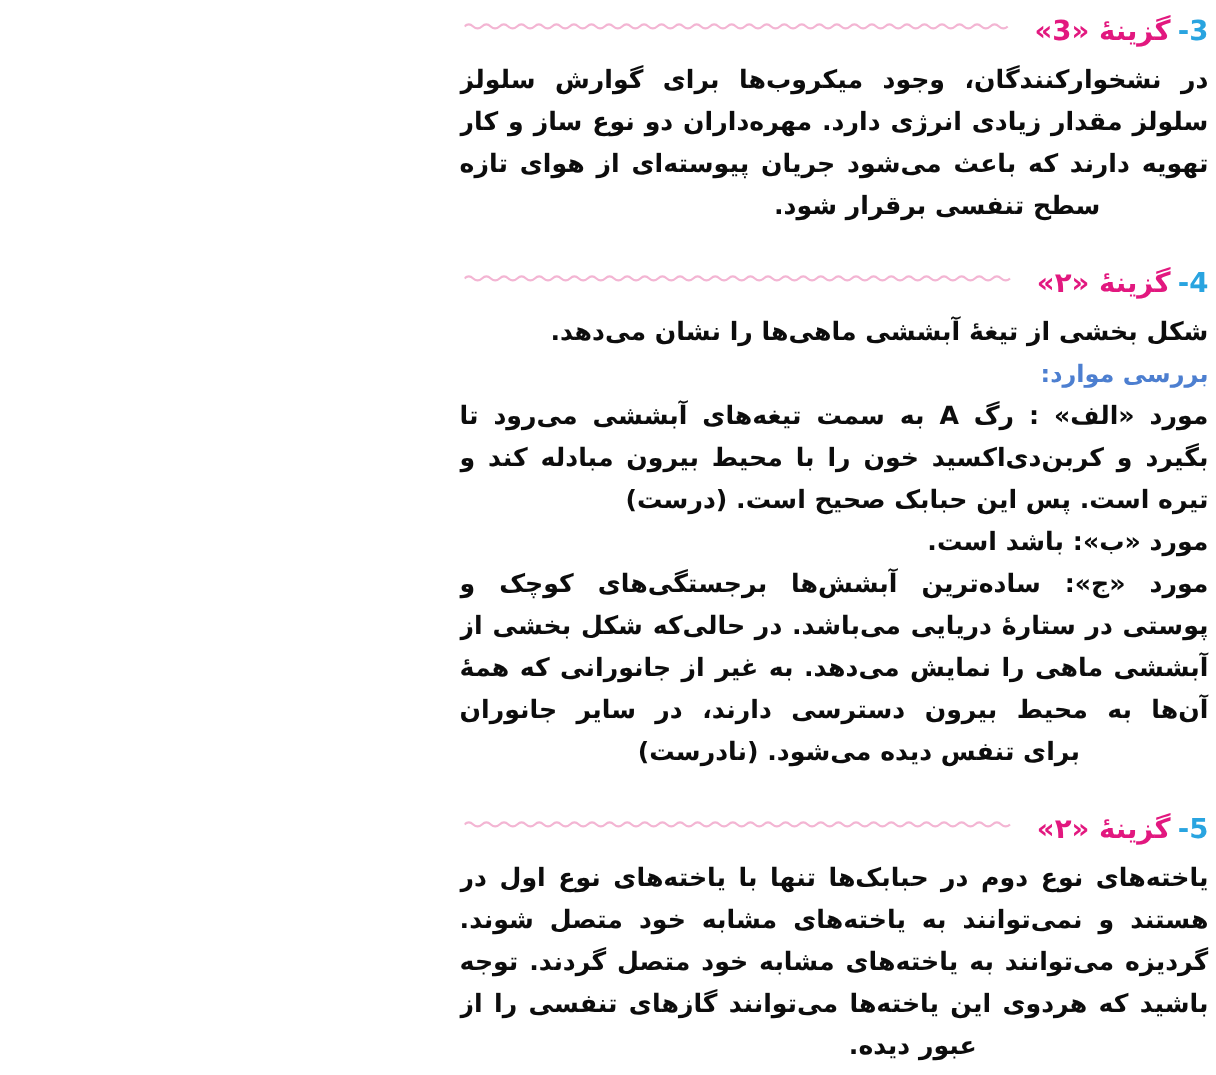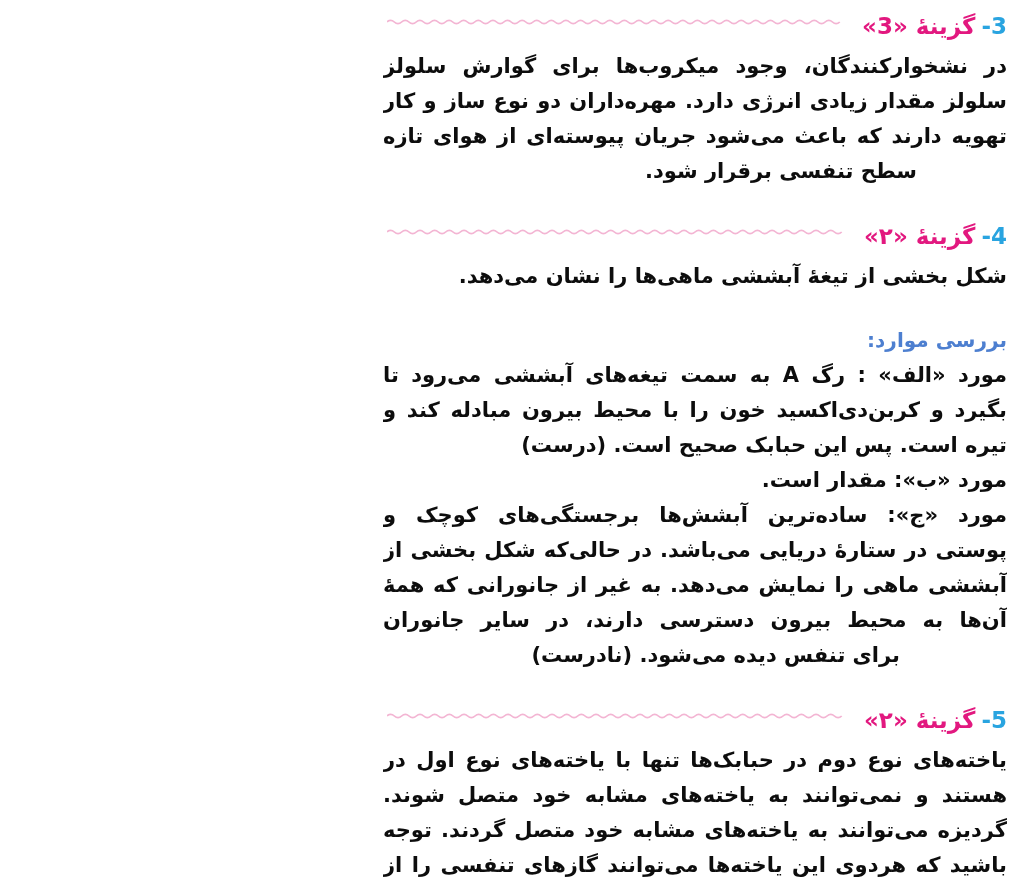--- a/index.html
+++ b/index.html
@@ -28,21 +28,21 @@
     font-size:21px;font-weight:700;color:#0d0d0d;
     line-height:35px;height:35px;white-space:nowrap;
   }
   .line.justify{
     white-space:normal;
     text-align:justify;
     text-align-last:justify;
     overflow:hidden;
   }
   .line.subhead{
-    color:var(--sub-color);font-size:20px;margin-top:29px;
+    color:var(--sub-color);font-size:20px;
   }
 </style>
 </head>
 <body style="background: rgb(255, 255, 255); --num-color: #29a4e0; --title-color: #e2187f; --sub-color: #4d7fd0;">
 
 <main class="column">
     <div class="heading">
       <span class="hnum">3-</span>
       <span class="hlabel">گزینهٔ «3»</span>
       <span class="squig-wrap">
@@ -69,21 +69,21 @@
     <section class="para">
       <div class="line">شکل بخشی از تیغهٔ آبششی ماهی‌ها را نشان می‌دهد.</div>
     </section>
     <div class="line subhead">بررسی موارد:</div>
     <section class="para">
       <div class="line justify">مورد «الف» : رگ A به سمت تیغه‌های آبششی می‌رود تا اکسیژن</div>
       <div class="line justify">بگیرد و کربن‌دی‌اکسید خون را با محیط بیرون مبادله کند و دارای خون</div>
       <div class="line">تیره است. پس این حبابک صحیح است. (درست)</div>
     </section>
     <section class="para">
-      <div class="line">مورد «ب»: مقدار است.</div>
+      <div class="line">مورد «ب»: باشد است.</div>
     </section>
     <section class="para">
       <div class="line justify">مورد «ج»: ساده‌ترین آبشش‌ها برجستگی‌های کوچک و پراکنده‌ی</div>
       <div class="line justify">پوستی در ستارهٔ دریایی می‌باشد. در حالی‌که شکل بخشی از تیغهٔ</div>
       <div class="line justify">آبششی ماهی را نمایش می‌دهد. به غیر از جانورانی که همهٔ یاخته‌های</div>
       <div class="line justify">آن‌ها به محیط بیرون دسترسی دارند، در سایر جانوران ساختارهای ویژه</div>
       <div class="line" style="padding-right: 107px;">برای تنفس دیده می‌شود. (نادرست)</div>
     </section>
     <div class="heading">
       <span class="hnum">5-</span>

